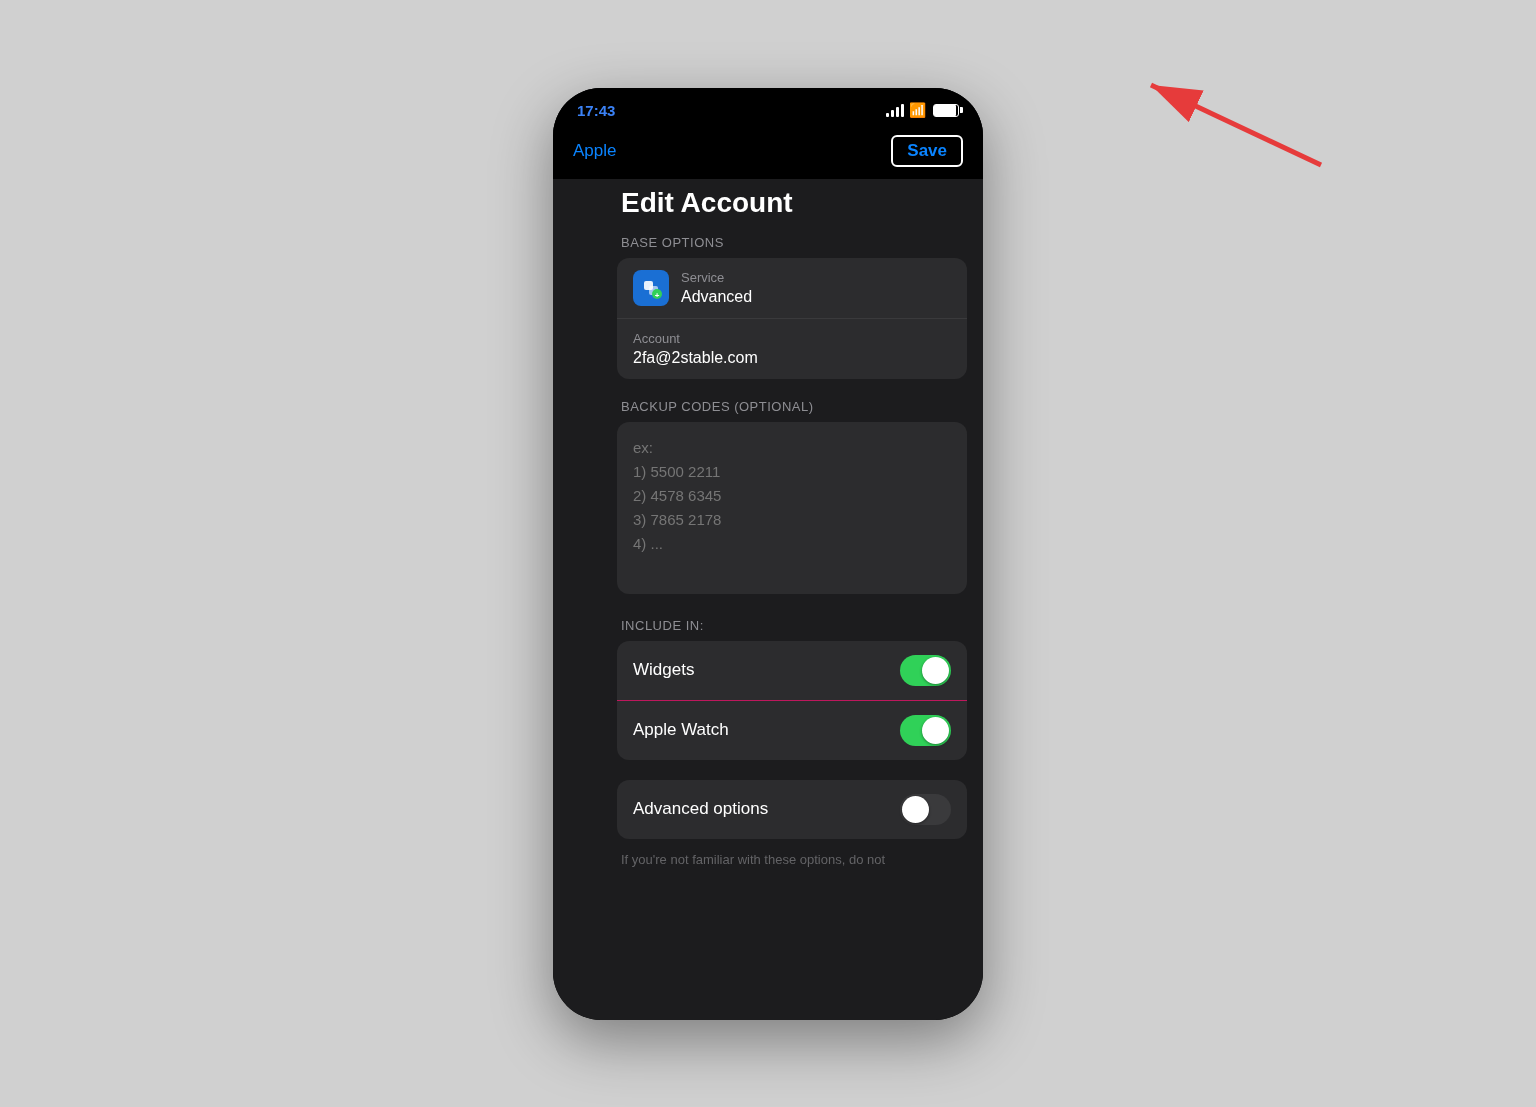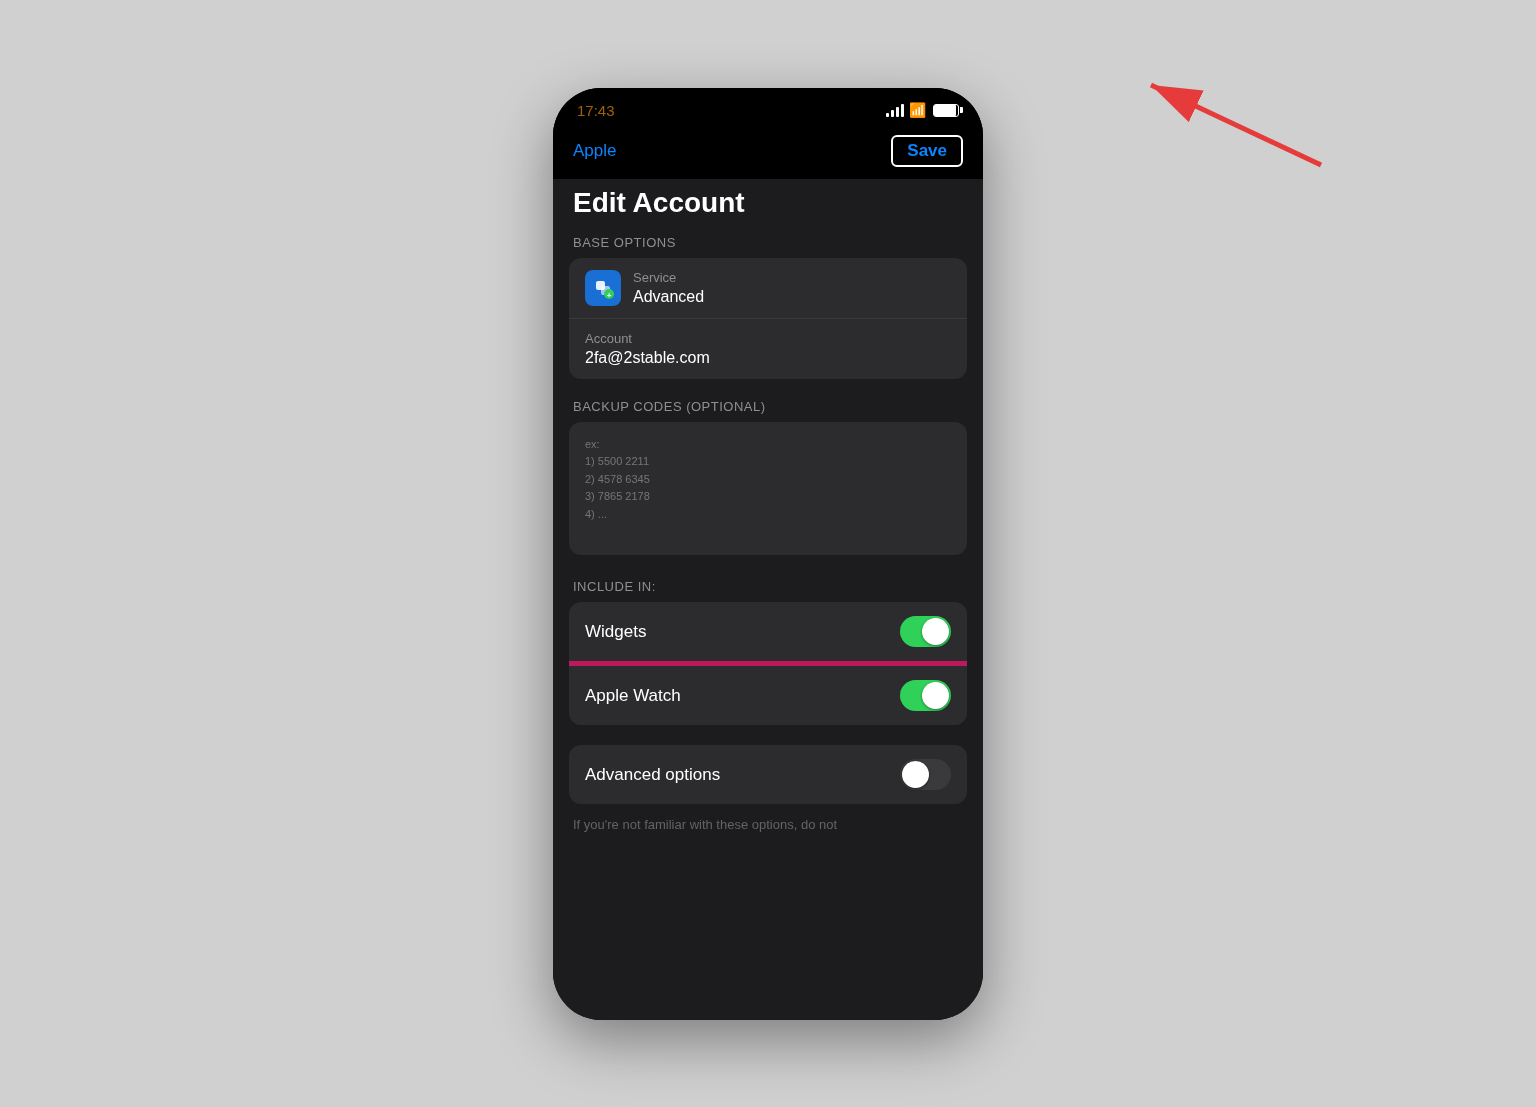--- a/index.html
+++ b/index.html
@@ -36,23 +36,23 @@
 
     
     .status-bar {
       display: flex;
       justify-content: space-between;
       align-items: center;
       padding: 14px 24px 8px;
       background: #000;
     }
     .status-time {
-      color: #a16207;
+      color: #3b82f6;
       font-size: 15px;
-      font-weight: 400;
+      font-weight: 700;
     }
     .status-icons {
       display: flex;
       align-items: center;
       gap: 6px;
     }
     .signal-bars {
       display: flex;
       align-items: flex-end;
       gap: 2px;
@@ -115,20 +115,21 @@
       border: 2px solid #ffffff;
       border-radius: 6px;
       padding: 4px 14px;
       cursor: pointer;
     }
 
     
     .content {
       padding: 0 16px 20px;
       background: #1c1c1e;
+      margin-left: 48px;
     }
 
     .page-title {
       color: #fff;
       font-size: 28px;
       font-weight: 700;
       padding: 8px 4px 16px;
     }
 
     .section-label {
@@ -191,34 +192,34 @@
       display: inline-block;
     }
 
     .backup-codes-textarea {
       width: 100%;
       background: #2c2c2e;
       border: none;
       border-radius: 12px;
       padding: 14px 16px;
       color: #f97316;
-      font-size: 11px;
+      font-size: 15px;
       line-height: 1.6;
       resize: none;
       margin-bottom: 20px;
       font-family: inherit;
     }
 
     
     .toggle-row {
       display: flex;
       justify-content: space-between;
       align-items: center;
       padding: 14px 16px;
-      border-bottom: 5px solid #be185d;
+      border-bottom: 1px solid #be185d;
     }
     .toggle-row:last-child {
       border-bottom: none;
     }
     .toggle-label {
       color: #fff;
       font-size: 17px;
     }
 
     .toggle {

